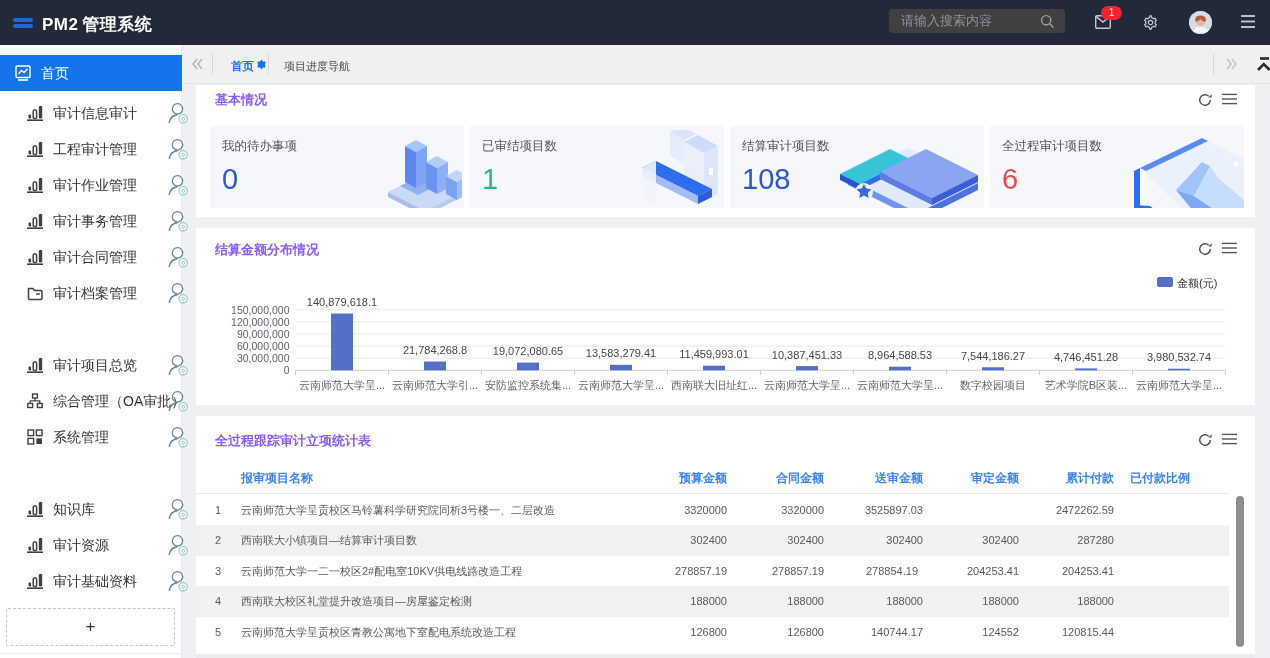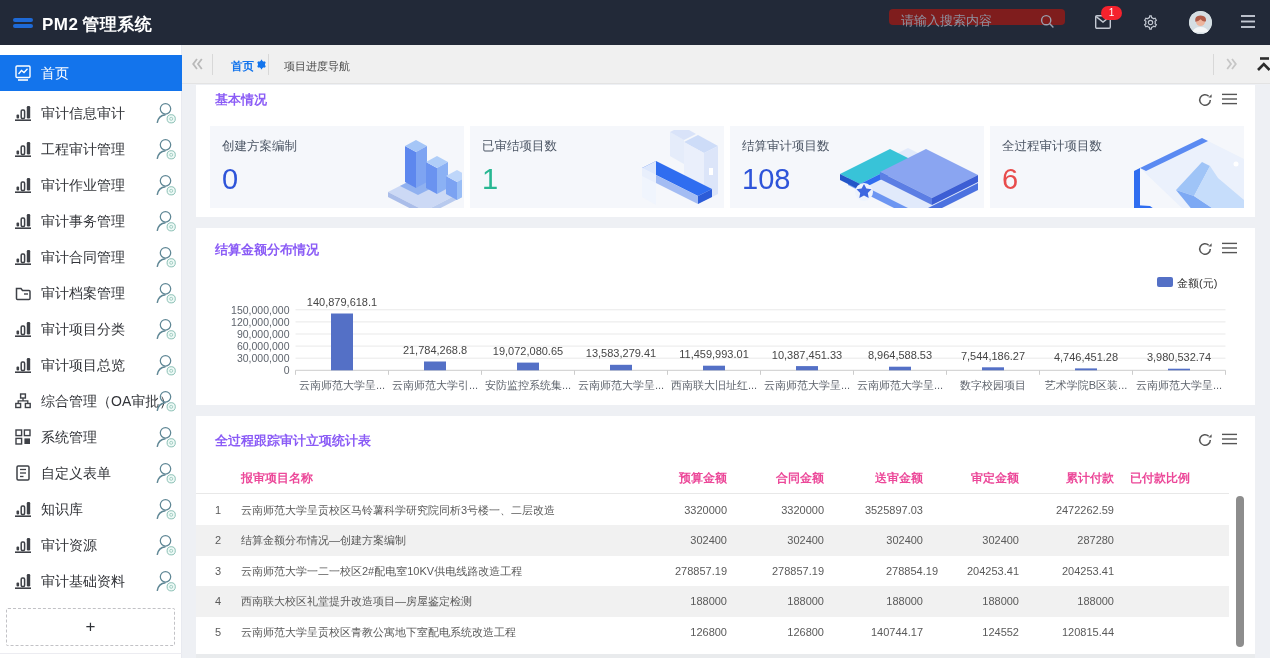--- a/index.html
+++ b/index.html
@@ -5,31 +5,31 @@
 <style>
 * { margin:0; padding:0; box-sizing:border-box; }
 html,body { width:1270px; height:658px; overflow:hidden; font-family:"Liberation Sans", sans-serif; }
 body { position:relative; background:#eef0f4; }
 
 
 #header { position:absolute; left:0; top:0; width:1270px; height:45px; background:#222938; }
 #h-burger { position:absolute; left:13px; top:18px; width:20px; }
 #h-burger div { height:3.5px; background:#1e69d6; border-radius:2px; margin-bottom:2.5px; }
 #h-title { position:absolute; left:42px; top:13px; color:#fff; font-size:17px; font-weight:bold; letter-spacing:0.5px; }
-#h-search { position:absolute; left:889px; top:9px; width:176px; height:16px; background:#7f1d1d; border-radius:4px; color:#8d94a3; font-size:13px; line-height:24px; padding-left:12px; }
+#h-search { position:absolute; left:889px; top:9px; width:176px; height:24px; background:#404040; border-radius:4px; color:#8d94a3; font-size:13px; line-height:24px; padding-left:12px; }
 #h-search svg { position:absolute; right:10px; top:5px; }
 .h-ic { position:absolute; top:12px; }
 #h-badge { position:absolute; left:1101px; top:6px; width:21px; height:14px; background:#f5222d; border-radius:7px; color:#fff; font-size:10px; line-height:14px; text-align:center; }
 #h-avatar { position:absolute; left:1189px; top:11px; width:23px; height:23px; border-radius:50%; background:#d5dee3; overflow:hidden; }
 
 
 #sidebar { position:absolute; left:0; top:45px; width:182px; height:613px; background:#fff; border-right:1px solid #e8eaf0; }
 #menu-active { position:absolute; left:0; top:10px; width:182px; height:36px; background:#1374ec; color:#fff; }
 #menu-active .txt { position:absolute; left:41px; top:10px; font-size:14px; }
-.m-item { position:absolute; left:0; width:186px; height:36px; }
+.m-item { position:absolute; left:12px; width:186px; height:36px; }
 .m-item .txt { position:absolute; left:41px; top:10px; font-size:14px; color:#323439; }
 .m-item .lic { position:absolute; left:15px; top:10px; }
 .m-item .ric { position:absolute; left:156px; top:7px; }
 #m-add { position:absolute; left:6px; top:563px; width:169px; height:38px; border:1px dashed #c2c2c6; border-radius:2px; text-align:center; font-size:17px; color:#2f3237; line-height:36px; }
 
 
 #tabbar { position:absolute; left:182px; top:45px; width:1088px; height:39px; background:#f0f0f0; border-bottom:1px solid #e3e3e3; }
 .tb-sep { position:absolute; top:9px; width:1px; height:21px; background:#d8d8d8; }
 
 
@@ -182,29 +182,20 @@
     </div>
   <div class="m-item" style="top:230px;">
       <svg class="lic" width="16" height="16">
         <use href="#ic-folder"></use>
       </svg>
       <div class="txt">审计档案管理</div>
       <svg class="ric" width="20" height="22">
         <use href="#ic-user"></use>
       </svg>
     </div>
-  <div class="m-item" style="top:266px;">
-      <svg class="lic" width="16" height="16">
-        <use href="#ic-bars"></use>
-      </svg>
-      <div class="txt">审计项目分类</div>
-      <svg class="ric" width="20" height="22">
-        <use href="#ic-user"></use>
-      </svg>
-    </div>
   <div class="m-item" style="top:302px;text-decoration:underline;">
       <svg class="lic" width="16" height="16">
         <use href="#ic-bars"></use>
       </svg>
       <div class="txt">审计项目总览</div>
       <svg class="ric" width="20" height="22">
         <use href="#ic-user"></use>
       </svg>
     </div>
   <div class="m-item" style="top:338px;">
@@ -214,29 +205,20 @@
       <div class="txt">综合管理（OA审批）</div>
       <svg class="ric" width="20" height="22">
         <use href="#ic-user"></use>
       </svg>
     </div>
   <div class="m-item" style="top:374px;">
       <svg class="lic" width="16" height="16">
         <use href="#ic-grid"></use>
       </svg>
       <div class="txt">系统管理</div>
-      <svg class="ric" width="20" height="22">
-        <use href="#ic-user"></use>
-      </svg>
-    </div>
-  <div class="m-item" style="top:410px;">
-      <svg class="lic" width="16" height="16">
-        <use href="#ic-form"></use>
-      </svg>
-      <div class="txt">自定义表单</div>
       <svg class="ric" width="20" height="22">
         <use href="#ic-user"></use>
       </svg>
     </div>
   <div class="m-item" style="top:446px;">
       <svg class="lic" width="16" height="16">
         <use href="#ic-bars"></use>
       </svg>
       <div class="txt">知识库</div>
       <svg class="ric" width="20" height="22">
@@ -303,21 +285,21 @@
       </svg>
     <svg width="15" height="12" viewBox="0 0 15 12">
         <g stroke="#555" stroke-width="1.4">
           <line x1="0" y1="1.4" x2="15" y2="1.4"></line>
           <line x1="0" y1="6" x2="15" y2="6"></line>
           <line x1="0" y1="10.6" x2="15" y2="10.6"></line>
         </g>
       </svg>
   </div>
   <div class="stat" style="left:14px;">
-    <div class="t">创建方案编制</div>
+    <div class="t">我的待办事项</div>
     <div class="n" style="color:#2e54d9;">0</div>
     <svg style="position:absolute; right:2px; bottom:-4px;" width="74" height="82" viewBox="8 0 74 82">
       <polygon points="8,62 45,43 82,62 45,81" fill="#ccd9f5"></polygon>
       <polygon points="8,62 45,81 45,86 8,67" fill="#aabde9"></polygon>
       <polygon points="82,62 45,81 45,86 82,67" fill="#b8caee"></polygon>
       <polygon points="20,56 38,47 56,56 38,65" fill="#90b1f0"></polygon>
       <polygon points="25,16 25,52 36,58 36,22" fill="#5d87ee"></polygon>
       <polygon points="25,16 36,22 47,16 36,10" fill="#a5c6f7"></polygon>
       <polygon points="36,58 36,22 47,16 47,52" fill="#7ea4f2"></polygon>
       <polygon points="46,32 46,58 57,64 57,38" fill="#6a93f0"></polygon>
@@ -476,52 +458,52 @@
       </svg>
     <svg width="15" height="12" viewBox="0 0 15 12">
         <g stroke="#555" stroke-width="1.4">
           <line x1="0" y1="1.4" x2="15" y2="1.4"></line>
           <line x1="0" y1="6" x2="15" y2="6"></line>
           <line x1="0" y1="10.6" x2="15" y2="10.6"></line>
         </g>
       </svg>
   </div>
   <div id="tbl" style="left:0; top:46px; width:1033px; height:196px;">
-    <div class="row" style="top:0; height:31.5px; border-bottom:1px solid #e8e8e8; font-weight:bold; font-size:12px; color:#ec4899;">
+    <div class="row" style="top:0; height:31.5px; border-bottom:1px solid #e8e8e8; font-weight:bold; font-size:12px; color:#3b82f6;">
       <div class="cell" style="left:45px; line-height:32px;">报审项目名称</div>
       <div class="cell" style="right:502px; line-height:32px;">预算金额</div>
       <div class="cell" style="right:405px; line-height:32px;">合同金额</div>
       <div class="cell" style="right:306px; line-height:32px;">送审金额</div>
       <div class="cell" style="right:210px; line-height:32px;">审定金额</div>
       <div class="cell" style="right:115px; line-height:32px;">累计付款</div>
       <div class="cell" style="right:39px; line-height:32px;">已付款比例</div>
     </div>
     <div class="row" style="top:32.5px; height:30.5px;">
       <div class="cell" style="left:19px;">1</div>
       <div class="cell" style="left:45px;">云南师范大学呈贡校区马铃薯科学研究院同析3号楼一、二层改造</div>
       <div class="cell" style="right:502px;">3320000</div>
       <div class="cell" style="right:405px;">3320000</div>
       <div class="cell" style="right:306px;">3525897.03</div>
       <div class="cell" style="right:115px;margin-left:35px;">2472262.59</div>
     </div>
     <div class="row" style="top:63px; height:30.5px; background:#f1f1f1;">
       <div class="cell" style="left:19px;">2</div>
-      <div class="cell" style="left:45px;">结算金额分布情况—创建方案编制</div>
+      <div class="cell" style="left:45px;">西南联大小镇项目—结算审计项目数</div>
       <div class="cell" style="right:502px;">302400</div>
       <div class="cell" style="right:405px;">302400</div>
       <div class="cell" style="right:306px;">302400</div>
       <div class="cell" style="right:210px;">302400</div>
       <div class="cell" style="right:115px;">287280</div>
     </div>
     <div class="row" style="top:93.5px; height:30.5px;">
       <div class="cell" style="left:19px;">3</div>
       <div class="cell" style="left:45px;">云南师范大学一二一校区2#配电室10KV供电线路改造工程</div>
       <div class="cell" style="right:502px;">278857.19</div>
       <div class="cell" style="right:405px;">278857.19</div>
-      <div class="cell" style="right:291px;">278854.19</div>
+      <div class="cell" style="right:311px;">278854.19</div>
       <div class="cell" style="right:210px;">204253.41</div>
       <div class="cell" style="right:115px;">204253.41</div>
     </div>
     <div class="row" style="top:124px; height:30.5px; background:#f1f1f1;">
       <div class="cell" style="left:19px;">4</div>
       <div class="cell" style="left:45px;">西南联大校区礼堂提升改造项目—房屋鉴定检测</div>
       <div class="cell" style="right:502px;">188000</div>
       <div class="cell" style="right:405px;">188000</div>
       <div class="cell" style="right:306px;">188000</div>
       <div class="cell" style="right:210px;">188000</div>

